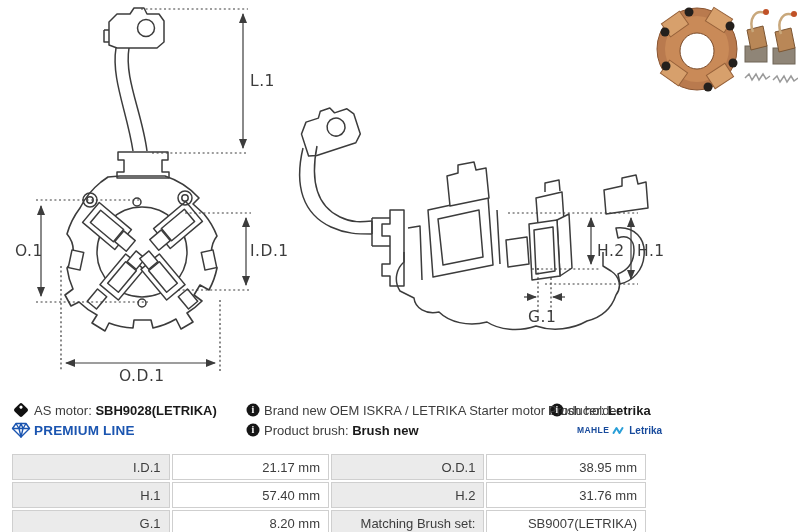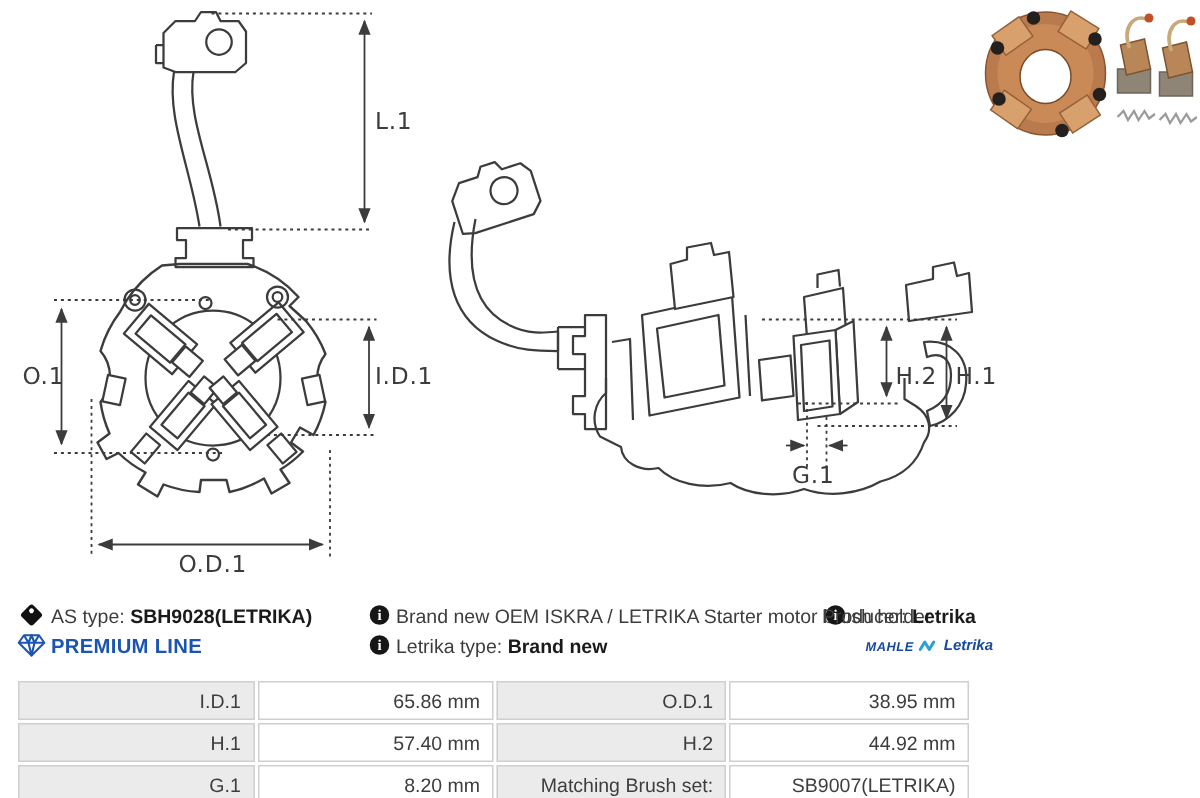--- a/index.html
+++ b/index.html
@@ -7,21 +7,21 @@
     width:800px;height:532px;position:relative;background:#ffffff;
     font-family:"Liberation Sans","DejaVu Sans",sans-serif;overflow:hidden;
     color:#3d3d3d;
   }
   .abs{position:absolute;}
   
   .inforow{position:absolute;font-size:13px;white-space:nowrap;line-height:14px;}
   .inforow b{color:#1a1a1a;text-align:right;}
   .ico{position:absolute;display:inline-block;}
   .premium{color:#1b55b0;font-weight:bold;font-size:13.5px;letter-spacing:.2px;}
-  .brand{position:absolute;display:flex;align-items:flex-end;gap:3px;font-style:italic;}
+  .brand{position:absolute;display:flex;align-items:flex-start;gap:3px;}
   .brand .mahle{font-size:8.5px;font-weight:800;color:#174a9c;letter-spacing:.4px;}
   .brand .letrika{font-size:10px;font-weight:600;color:#174a9c;}
   
   table.specs{
     position:absolute;left:10px;top:452px;width:638px;
     border-collapse:separate;border-spacing:2px;table-layout:fixed;
     font-size:13px;
   }
   table.specs td{
     border:1px solid #cfcfcf;padding:3px 8px;text-align:right;
@@ -266,21 +266,21 @@
   </g>
 </svg>
 
 <svg class="ico" style="left:12px;top:401px" width="18" height="18" viewBox="0 0 18 18">
   <g transform="rotate(45 9 9)">
       <rect x="3.5" y="3.5" width="11" height="11" rx="2" fill="#111"></rect>
       <circle cx="7" cy="7" r="1.6" fill="#fff"></circle>
     </g>
 </svg>
 <div class="inforow" style="left:34px;top:404px">
-  <span>AS type:</span>
+  <span>AS motor:</span>
   <b>SBH9028(LETRIKA)</b>
 </div>
 
 <svg class="ico" style="left:246px;top:403px" width="14" height="14" viewBox="0 0 14 14">
   <circle cx="7" cy="7" r="6.5" fill="#161616"></circle>
   <text x="7" y="10.4" text-anchor="middle" fill="#fff" font-size="10" font-family="Liberation Serif,serif" font-weight="bold">i</text>
 </svg>
 <div class="inforow" style="left:264px;top:404px">
   <span>Brand new OEM ISKRA / LETRIKA Starter motor brush holder</span>
 </div>
@@ -302,51 +302,51 @@
 </svg>
 <div class="inforow premium" style="left:34px;top:424px">
   <span>PREMIUM LINE</span>
 </div>
 
 <svg class="ico" style="left:246px;top:423px" width="14" height="14" viewBox="0 0 14 14">
   <circle cx="7" cy="7" r="6.5" fill="#161616"></circle>
   <text x="7" y="10.4" text-anchor="middle" fill="#fff" font-size="10" font-family="Liberation Serif,serif" font-weight="bold">i</text>
 </svg>
 <div class="inforow" style="left:264px;top:424px">
-  <span>Letrika type:</span>
-  <b>Brand new</b>
+  <span>Product brush:</span>
+  <b>Brush new</b>
 </div>
 
 <div class="brand" style="left:577px;top:425px">
   <span class="mahle">MAHLE</span>
   <svg width="14" height="11" viewBox="0 0 14 11">
     <path d="M1.5,8 L4.5,3 L7.5,8 L10.5,3" fill="none" stroke="#2a9fd8" stroke-width="2" stroke-linecap="round" stroke-linejoin="round"></path>
   </svg>
   <span class="letrika">Letrika</span>
 </div>
 
 <table class="specs">
   <colgroup>
       <col style="width:156px">
       <col style="width:156px">
       <col style="width:152px">
       <col style="width:158px">
     </colgroup>
   <tbody>
     <tr>
       <td class="lbl">I.D.1</td>
-      <td class="val">65.86 mm</td>
+      <td class="val">21.17 mm</td>
       <td class="lbl">O.D.1</td>
       <td class="val">38.95 mm</td>
     </tr>
     <tr>
       <td class="lbl">H.1</td>
       <td class="val">57.40 mm</td>
       <td class="lbl">H.2</td>
-      <td class="val">44.92 mm</td>
+      <td class="val">31.76 mm</td>
     </tr>
     <tr>
       <td class="lbl">G.1</td>
       <td class="val">8.20 mm</td>
       <td class="lbl">Matching Brush set:</td>
       <td class="val">SB9007(LETRIKA)</td>
     </tr>
   </tbody>
 </table>
 

